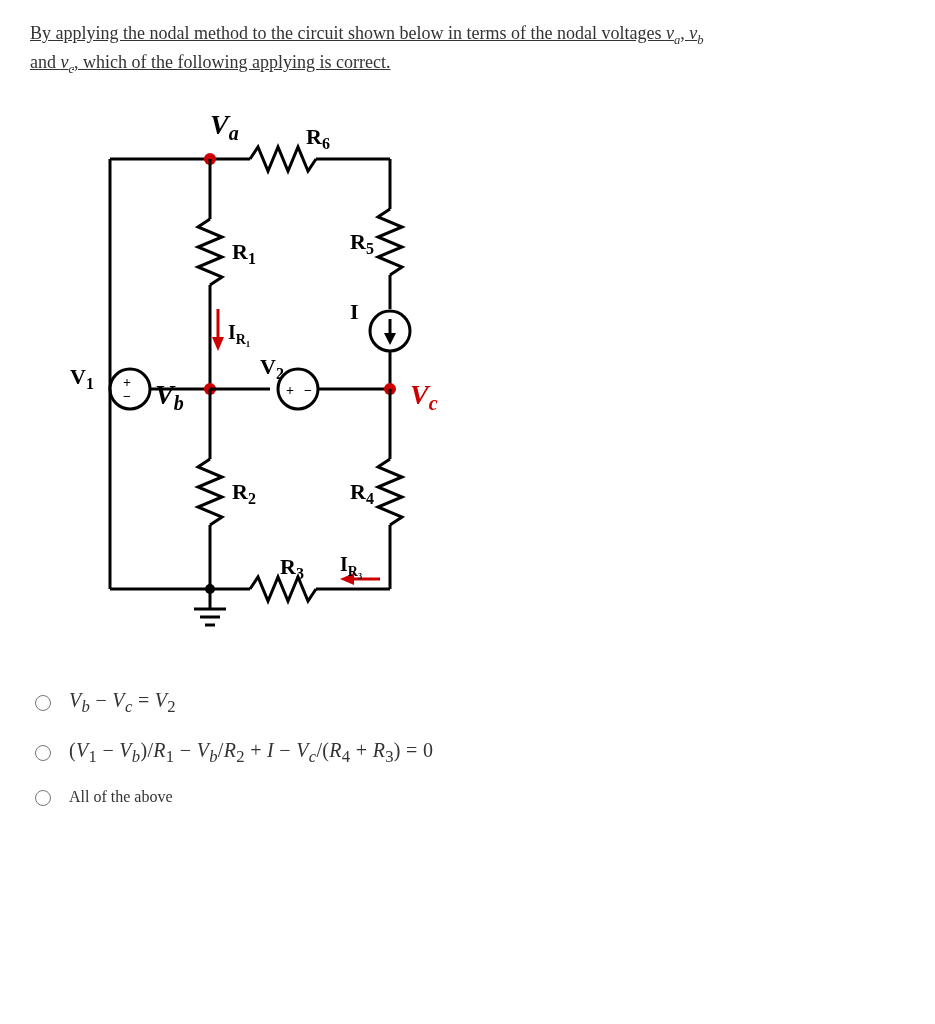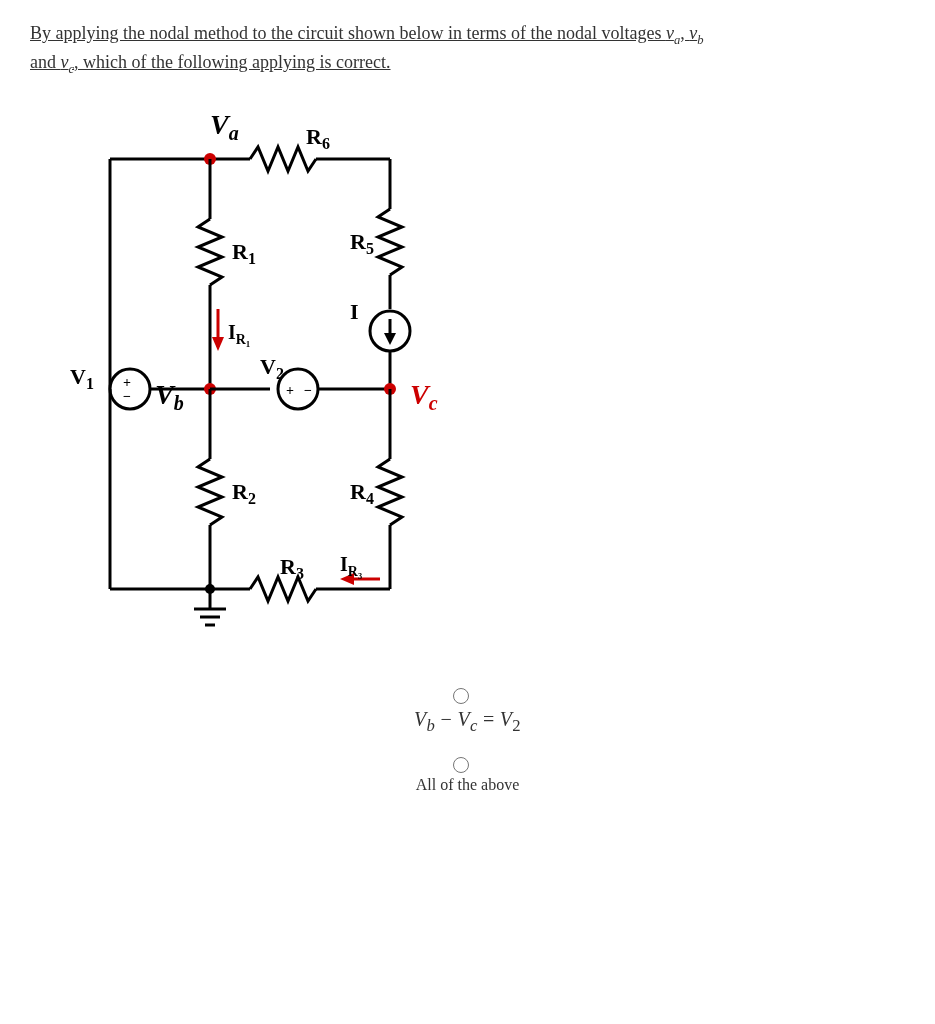--- a/index.html
+++ b/index.html
@@ -22,21 +22,20 @@
   }
   .options {
     margin-top: 20px;
   }
   .opt-row {
     display: flex;
     align-items: center;
     padding: 8px 0;
     font-family: 'Times New Roman', serif;
     font-size: 20px;
-    flex-direction: column;
   }
   .opt-row input[type=radio] {
     width: 16px;
     height: 16px;
     margin-right: 18px;
     accent-color: #888;
   }
   .math {
     letter-spacing: 0.3px;
   }
@@ -135,20 +134,24 @@
 </svg>
 </div>
 
 <div class="options">
 
   <div class="opt-row">
     <input type="radio" name="ans" style="">
     <span class="math"><i>V<sub>b</sub></i> − <i>V<sub>c</sub></i> = <i>V</i><sub>2</sub></span>
   </div>
 
+  <div class="opt-row">
+    <input type="radio" name="ans" style="">
+    <span class="math">(<i>V</i><sub>1</sub> − <i>V<sub>b</sub></i>)/<i>R</i><sub>1</sub> − <i>V<sub>b</sub></i>/<i>R</i><sub>2</sub> + <i>I</i> − <i>V<sub>c</sub></i>/(<i>R</i><sub>4</sub> + <i>R</i><sub>3</sub>) = 0</span>
+  </div>
 
 
 
   <div class="opt-row">
     <input type="radio" name="ans" style="">
     <span class="last-opt">All of the above</span>
   </div>
 
 </div>
 

